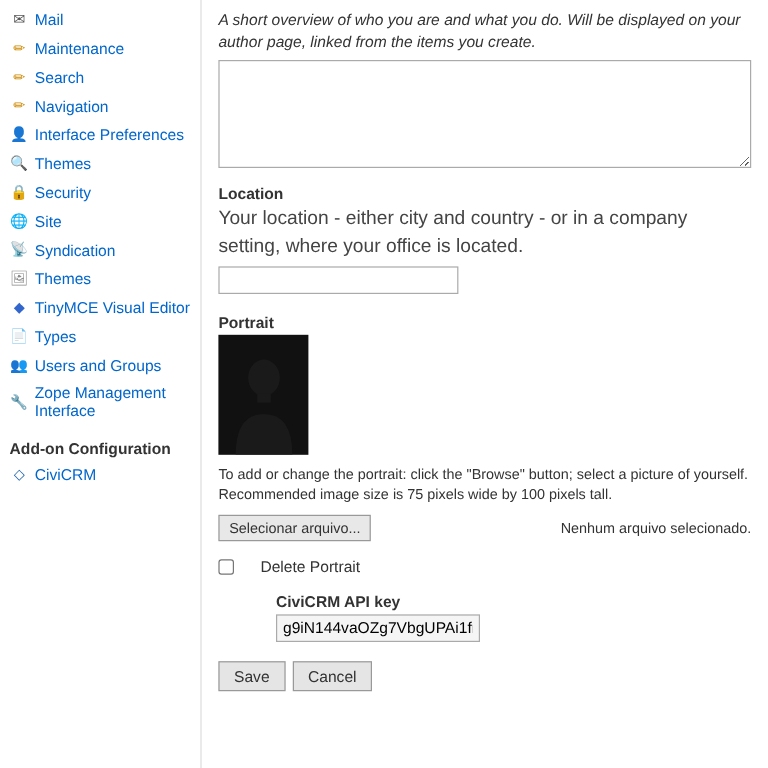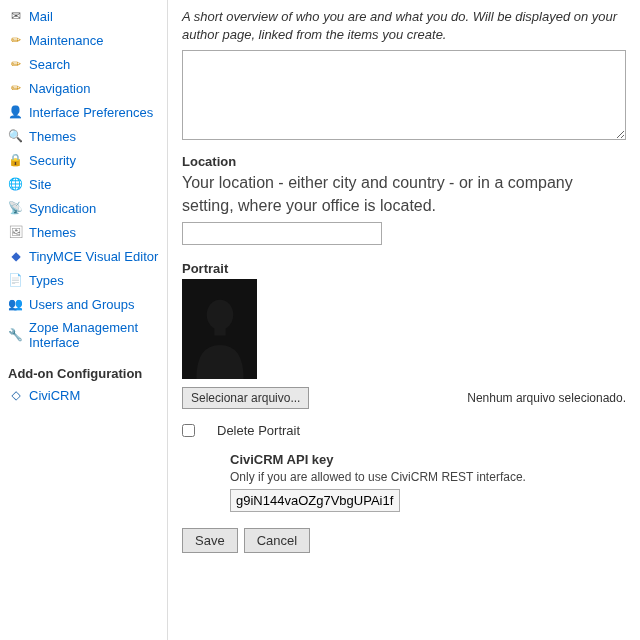--- a/index.html
+++ b/index.html
@@ -279,35 +279,35 @@
       <svg class="silhouette" viewBox="0 0 60 90" xmlns="http://www.w3.org/2000/svg">
 
         <ellipse cx="30" cy="22" rx="14" ry="16" fill="#1a1a1a"></ellipse>
 
         <rect x="24" y="36" width="12" height="8" fill="#1a1a1a"></rect>
 
         <path d="M5,90 Q5,54 30,54 Q55,54 55,90 Z" fill="#1a1a1a"></path>
       </svg>
     </div>
 
+    <p class="portrait-info">To add or change the portrait: click the "Browse" button; select a picture of yourself. Recommended image size is 75 pixels wide by 100 pixels tall.</p>
 
     <div class="file-row">
       <button class="browse-btn">Selecionar arquivo...</button>
       <span class="no-file-text">Nenhum arquivo selecionado.</span>
     </div>
   </div>
 
   <div class="delete-portrait-row">
     <input type="checkbox" id="delete-portrait" style="">
     <label class="delete-portrait-label" for="delete-portrait">Delete Portrait</label>
   </div>
 
   <div class="api-key-section">
     <div class="api-key-label">CiviCRM API key</div>
-    <p class="api-key-desc">Only if you are allowed to use CiviCRM REST interface.</p>
     <input type="text" class="api-key-input" value="g9iN144vaOZg7VbgUPAi1fn" style="">
   </div>
 
   <div class="action-buttons">
     <button class="btn-save">Save</button>
     <button class="btn-cancel">Cancel</button>
   </div>
 </main>
 
 </body></html>

